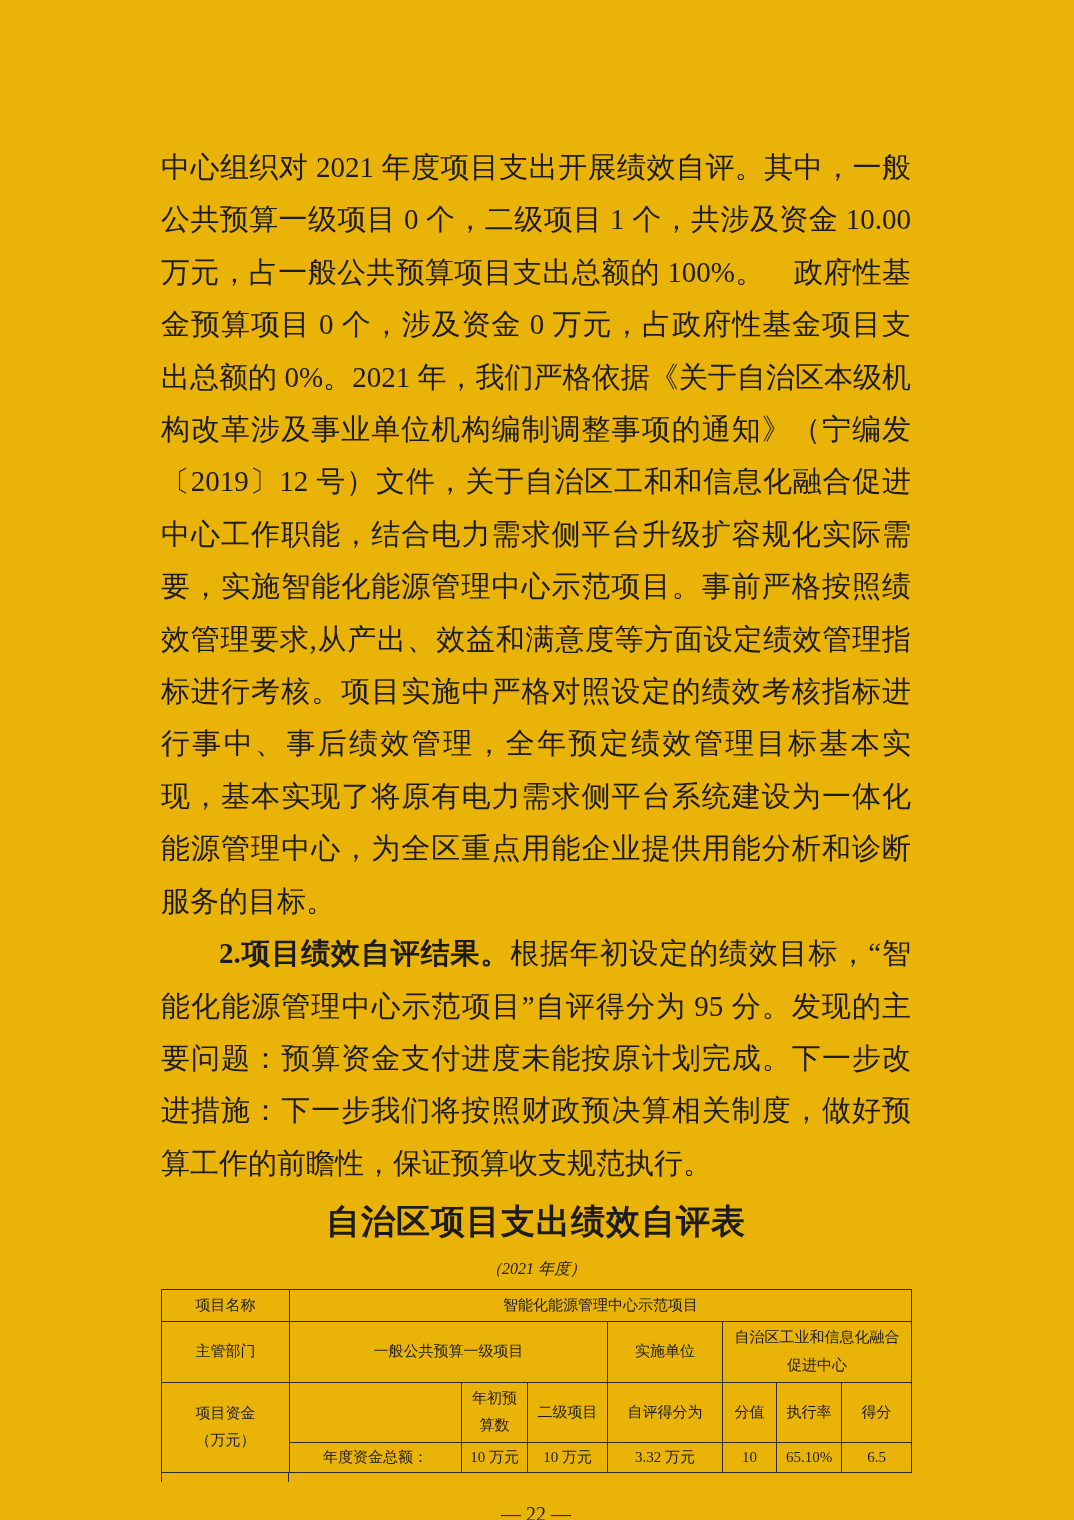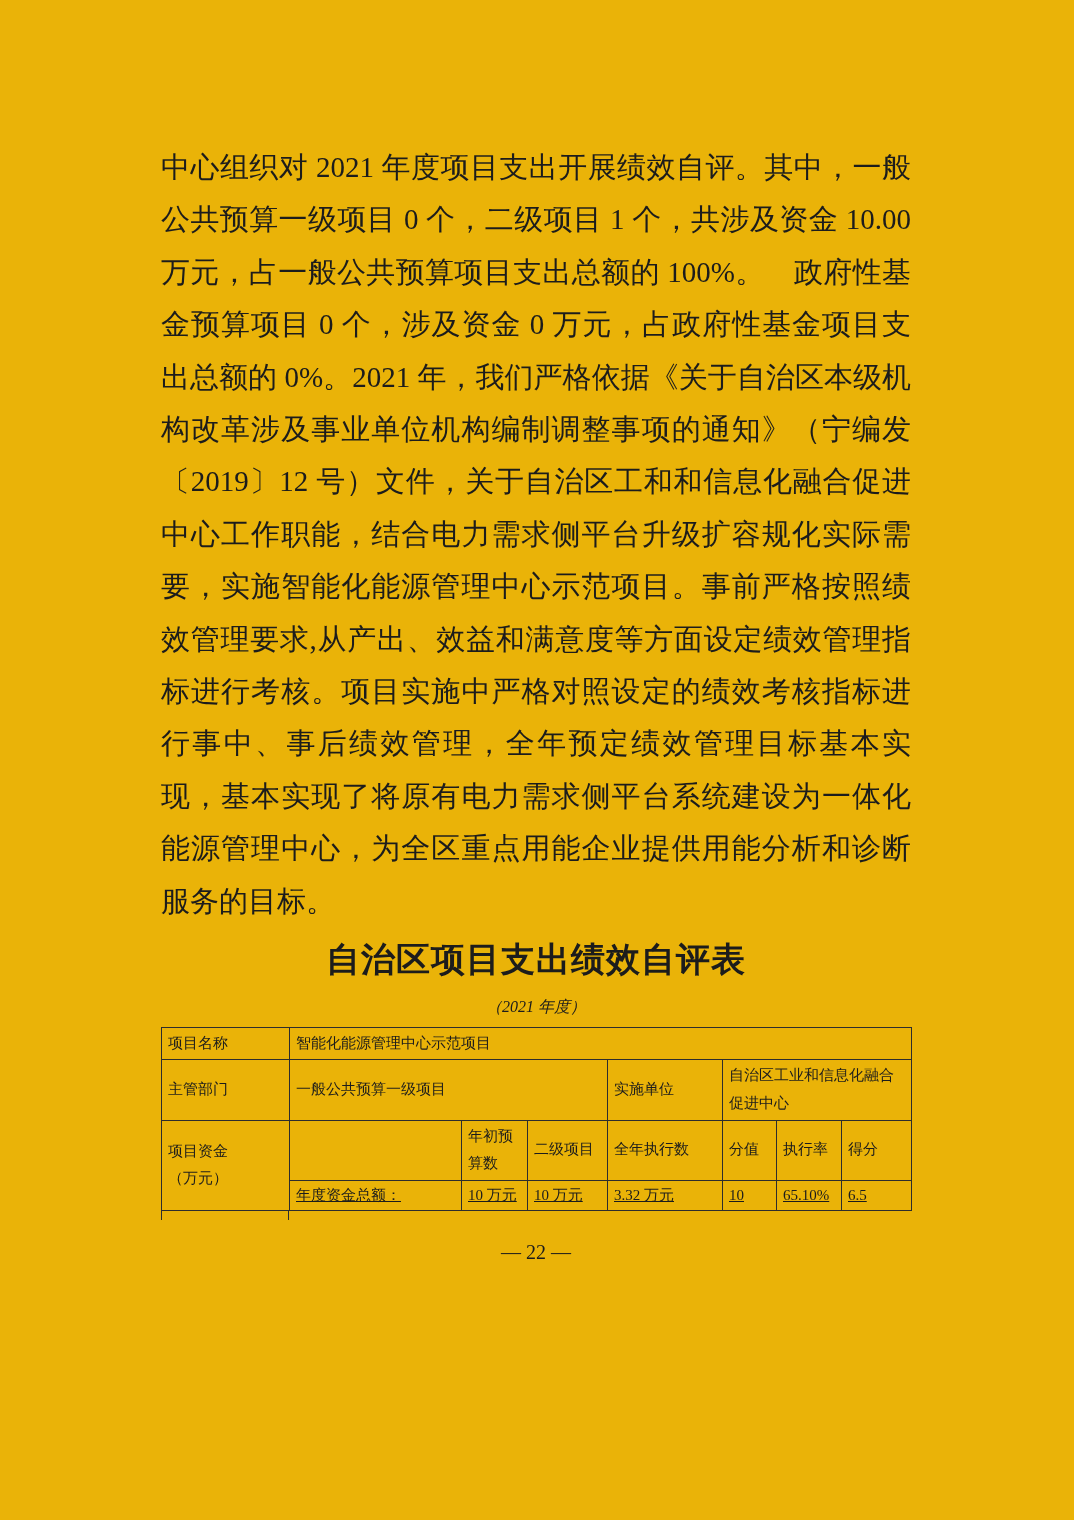--- a/index.html
+++ b/index.html
@@ -40,30 +40,30 @@
   .table-wrap { position:relative; width:750px; }
   table.selfeval {
     border-collapse:collapse;
     table-layout:fixed;
     width:750px;
   }
   table.selfeval td {
     border:1px solid #2d2d2d;
     font-size:15px;
     color:#1c1c1c;
-    text-align:left;
+    text-align:center;
     vertical-align:middle;
     padding:2px 6px;
     line-height:1.85;
     overflow:hidden;
   }
   tr.r1 td { height:27px; line-height:1.4; }
   tr.r2 td { height:54px; }
   tr.r3 td { height:53px; }
-  tr.r4 td { height:25px; line-height:1.4;text-decoration:underline; }
+  tr.r4 td { height:25px; line-height:1.4; }
   td.no-bottom { border-bottom:none; }
   .wrap-narrow { display:inline-block; width:66px; line-height:27px; }
   td.left-align  { text-align:left;  padding-left:11px; }
   td.right-align { text-align:right; padding-right:10px; }
   .stub {
     position:absolute;
     width:1px; height:9px;
     background:#2d2d2d;
     top:100%;
   }
@@ -75,20 +75,21 @@
   }
 </style>
 </head>
 <body>
 
 <div class="page">
   <div class="content">
 
     <div class="body-text">
       <p class="para">中心组织对 2021 年度项目支出开展绩效自评。其中，一般公共预算一级项目 0 个，二级项目 1 个，共涉及资金 10.00 万元，占一般公共预算项目支出总额的 100%。　政府性基金预算项目 0 个，涉及资金 0 万元，占政府性基金项目支出总额的 0%。2021 年，我们严格依据《关于自治区本级机构改革涉及事业单位机构编制调整事项的通知》（宁编发〔2019〕12 号）文件，关于自治区工和和信息化融合促进中心工作职能，结合电力需求侧平台升级扩容规化实际需要，实施智能化能源管理中心示范项目。事前严格按照绩效管理要求,从产出、效益和满意度等方面设定绩效管理指标进行考核。项目实施中严格对照设定的绩效考核指标进行事中、事后绩效管理，全年预定绩效管理目标基本实现，基本实现了将原有电力需求侧平台系统建设为一体化能源管理中心，为全区重点用能企业提供用能分析和诊断服务的目标。</p>
+      <p class="para para-indent"><span class="lead-bold">2.项目绩效自评结果。</span><span>根据年初设定的绩效目标，“智能化能源管理中心示范项目”自评得分为 95 分。发现的主要问题：预算资金支付进度未能按原计划完成。下一步改进措施：下一步我们将按照财政预决算相关制度，做好预算工作的前瞻性，保证预算收支规范执行。</span></p>
     </div>
 
     <h1 class="table-title">自治区项目支出绩效自评表</h1>
     <div class="table-subtitle">（2021 年度）</div>
 
     <div class="table-wrap">
       <table class="selfeval">
         <colgroup>
           <col style="width:128px">
             <col style="width:172px">
@@ -108,21 +109,21 @@
             <td>主管部门</td>
             <td colspan="3">一般公共预算一级项目</td>
             <td>实施单位</td>
             <td colspan="3">自治区工业和信息化融合促进中心</td>
           </tr>
           <tr class="r3">
             <td rowspan="2" class="no-bottom"><span class="wrap-narrow">项目资金（万元）</span></td>
             <td></td>
             <td>年初预算数</td>
             <td>二级项目</td>
-            <td>全年执行数</td>
+            <td>自评得分为</td>
             <td>分值</td>
             <td>执行率</td>
             <td>得分</td>
           </tr>
           <tr class="r4">
             <td class="left-align">年度资金总额：</td>
             <td>10 万元</td>
             <td>10 万元</td>
             <td>3.32 万元</td>
             <td>10</td>

